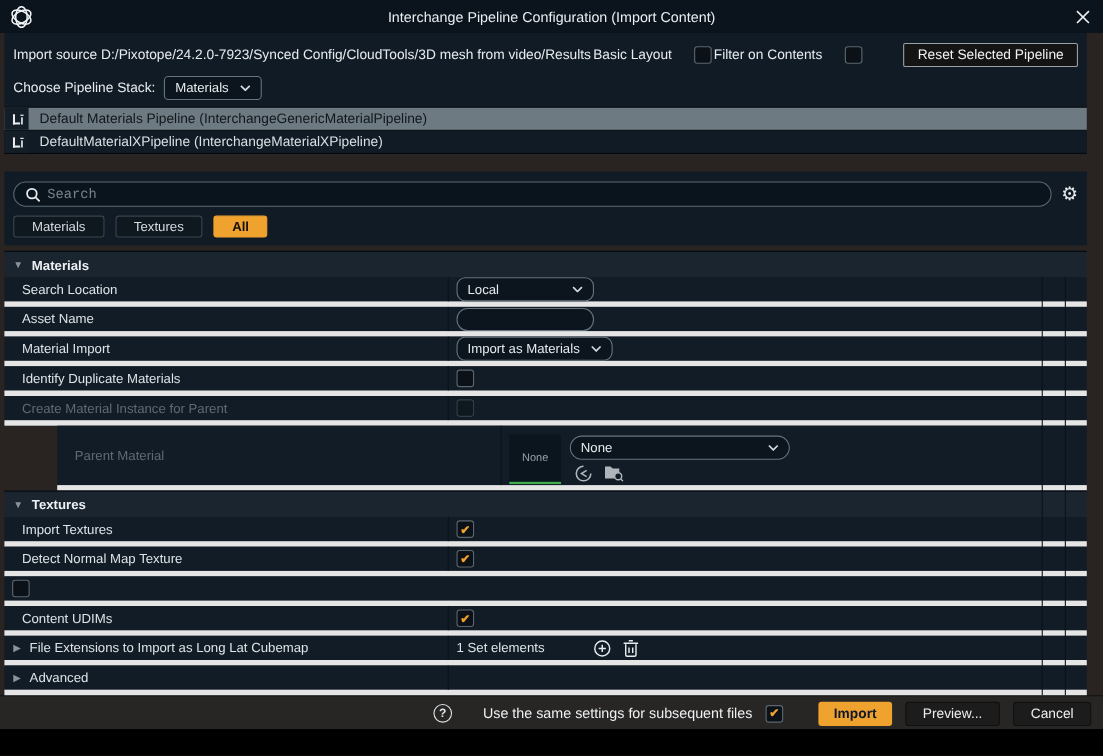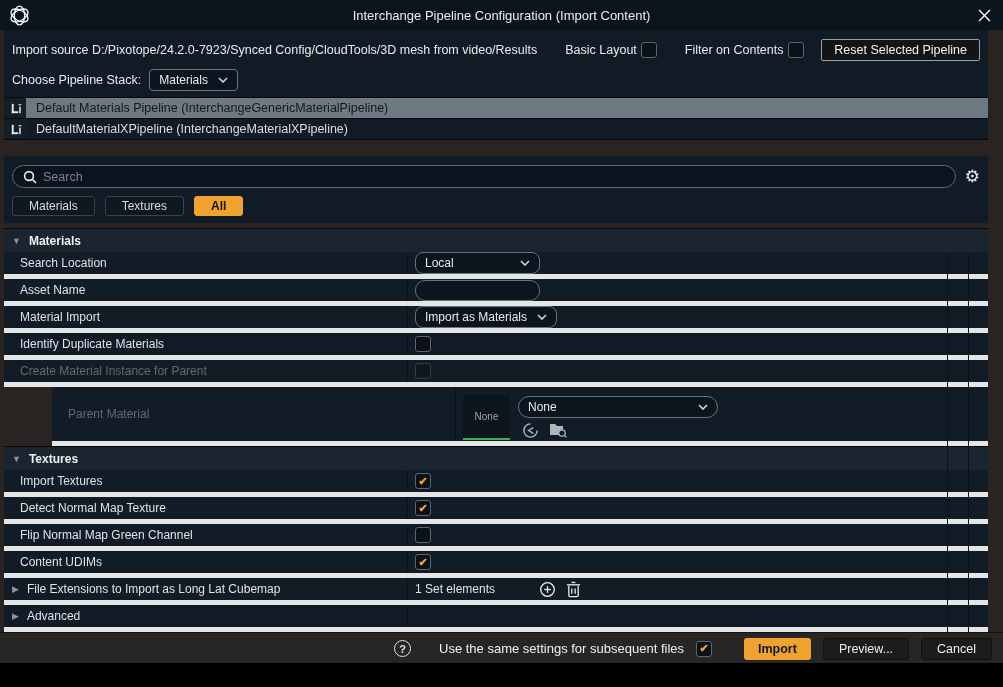--- a/index.html
+++ b/index.html
@@ -21,21 +21,21 @@
   .close-btn {
     position:absolute; right:10px; top:6px; width:18px; height:18px;
     display:flex; align-items:center; justify-content:center; cursor:pointer;
   }
   
   .main { flex:1 1 auto; display:flex; flex-direction:column; padding:0 15px 0 4px; }
   .panel { background:#101b25; }
   
   .toolbar { display:flex; align-items:center; padding:9px 8px 4px 8px; color:#e7ebee; font-size:12.5px; }
   .toolbar .src { white-space:nowrap; }
-  .tb-group { display:flex; align-items:center; gap:4px; margin-left:28px; white-space:nowrap; }
+  .tb-group { display:flex; align-items:center; gap:20px; margin-left:2px; white-space:nowrap; }
   .reset-btn {
     margin-left:auto; background:#141414; border:1px solid #9aa0a4; border-radius:2px;
     color:#f0f2f3; font-size:12.5px; padding:3px 12px; cursor:pointer; white-space:nowrap;
   }
   
   .checkbox {
     width:16px; height:16px; background:#0c1117; border:1px solid #5c666e; border-radius:3px;
     display:inline-flex; align-items:center; justify-content:center; cursor:pointer; flex:0 0 auto;
   }
   .checkbox.checked::after { content:"\2714"; color:#f0a22e; font-size:11px; font-weight:bold; }
@@ -57,21 +57,21 @@
   .gap-strip { height:16px; flex:0 0 auto; }
   
   .search-panel { padding:9px 8px 7px 8px; flex:0 0 auto; }
   .search-line { display:flex; align-items:center; gap:9px; }
   .search-box {
     flex:1 1 auto; display:flex; align-items:center; gap:6px;
     background:#0a141d; border:1px solid #5b6b75; border-radius:12px; height:23px; padding:0 10px;
   }
   .search-box input {
     flex:1; background:transparent; border:none; outline:none;
-    color:#7dd3fc; font-size:12.5px; font-family:Liberation Sans, sans-serif;
+    color:#7dd3fc; font-size:12.5px; font-family:Liberation Mono, monospace;
   }
   .search-box input::placeholder { color:#78838c; }
   .gear { font-size:17px; color:#e8ecef; cursor:pointer; line-height:1; }
   .filter-row { display:flex; gap:10px; margin-top:8px; }
   .filter-btn {
     background:#0f171f; border:1px solid #39444d; border-radius:3px; color:#d6dce0;
     font-size:12px; height:20px; padding:0 16px; display:flex; align-items:center; cursor:pointer;
   }
   .filter-btn.active { background:#f0a22e; border-color:#f0a22e; color:#14100a; font-weight:bold; }
   
@@ -318,21 +318,20 @@
       </div>
 
       <div class="prow">
         <div class="plabel">Detect Normal Map Texture</div>
         <div class="pvalue">
           <span class="checkbox checked"></span>
         </div>
       </div>
 
       <div class="prow">
-        <div class="plabel">Flip Normal Map Green Channel</div>
         <div class="pvalue">
           <span class="checkbox"></span>
         </div>
       </div>
 
       <div class="prow">
         <div class="plabel">Content UDIMs</div>
         <div class="pvalue">
           <span class="checkbox checked"></span>
         </div>

